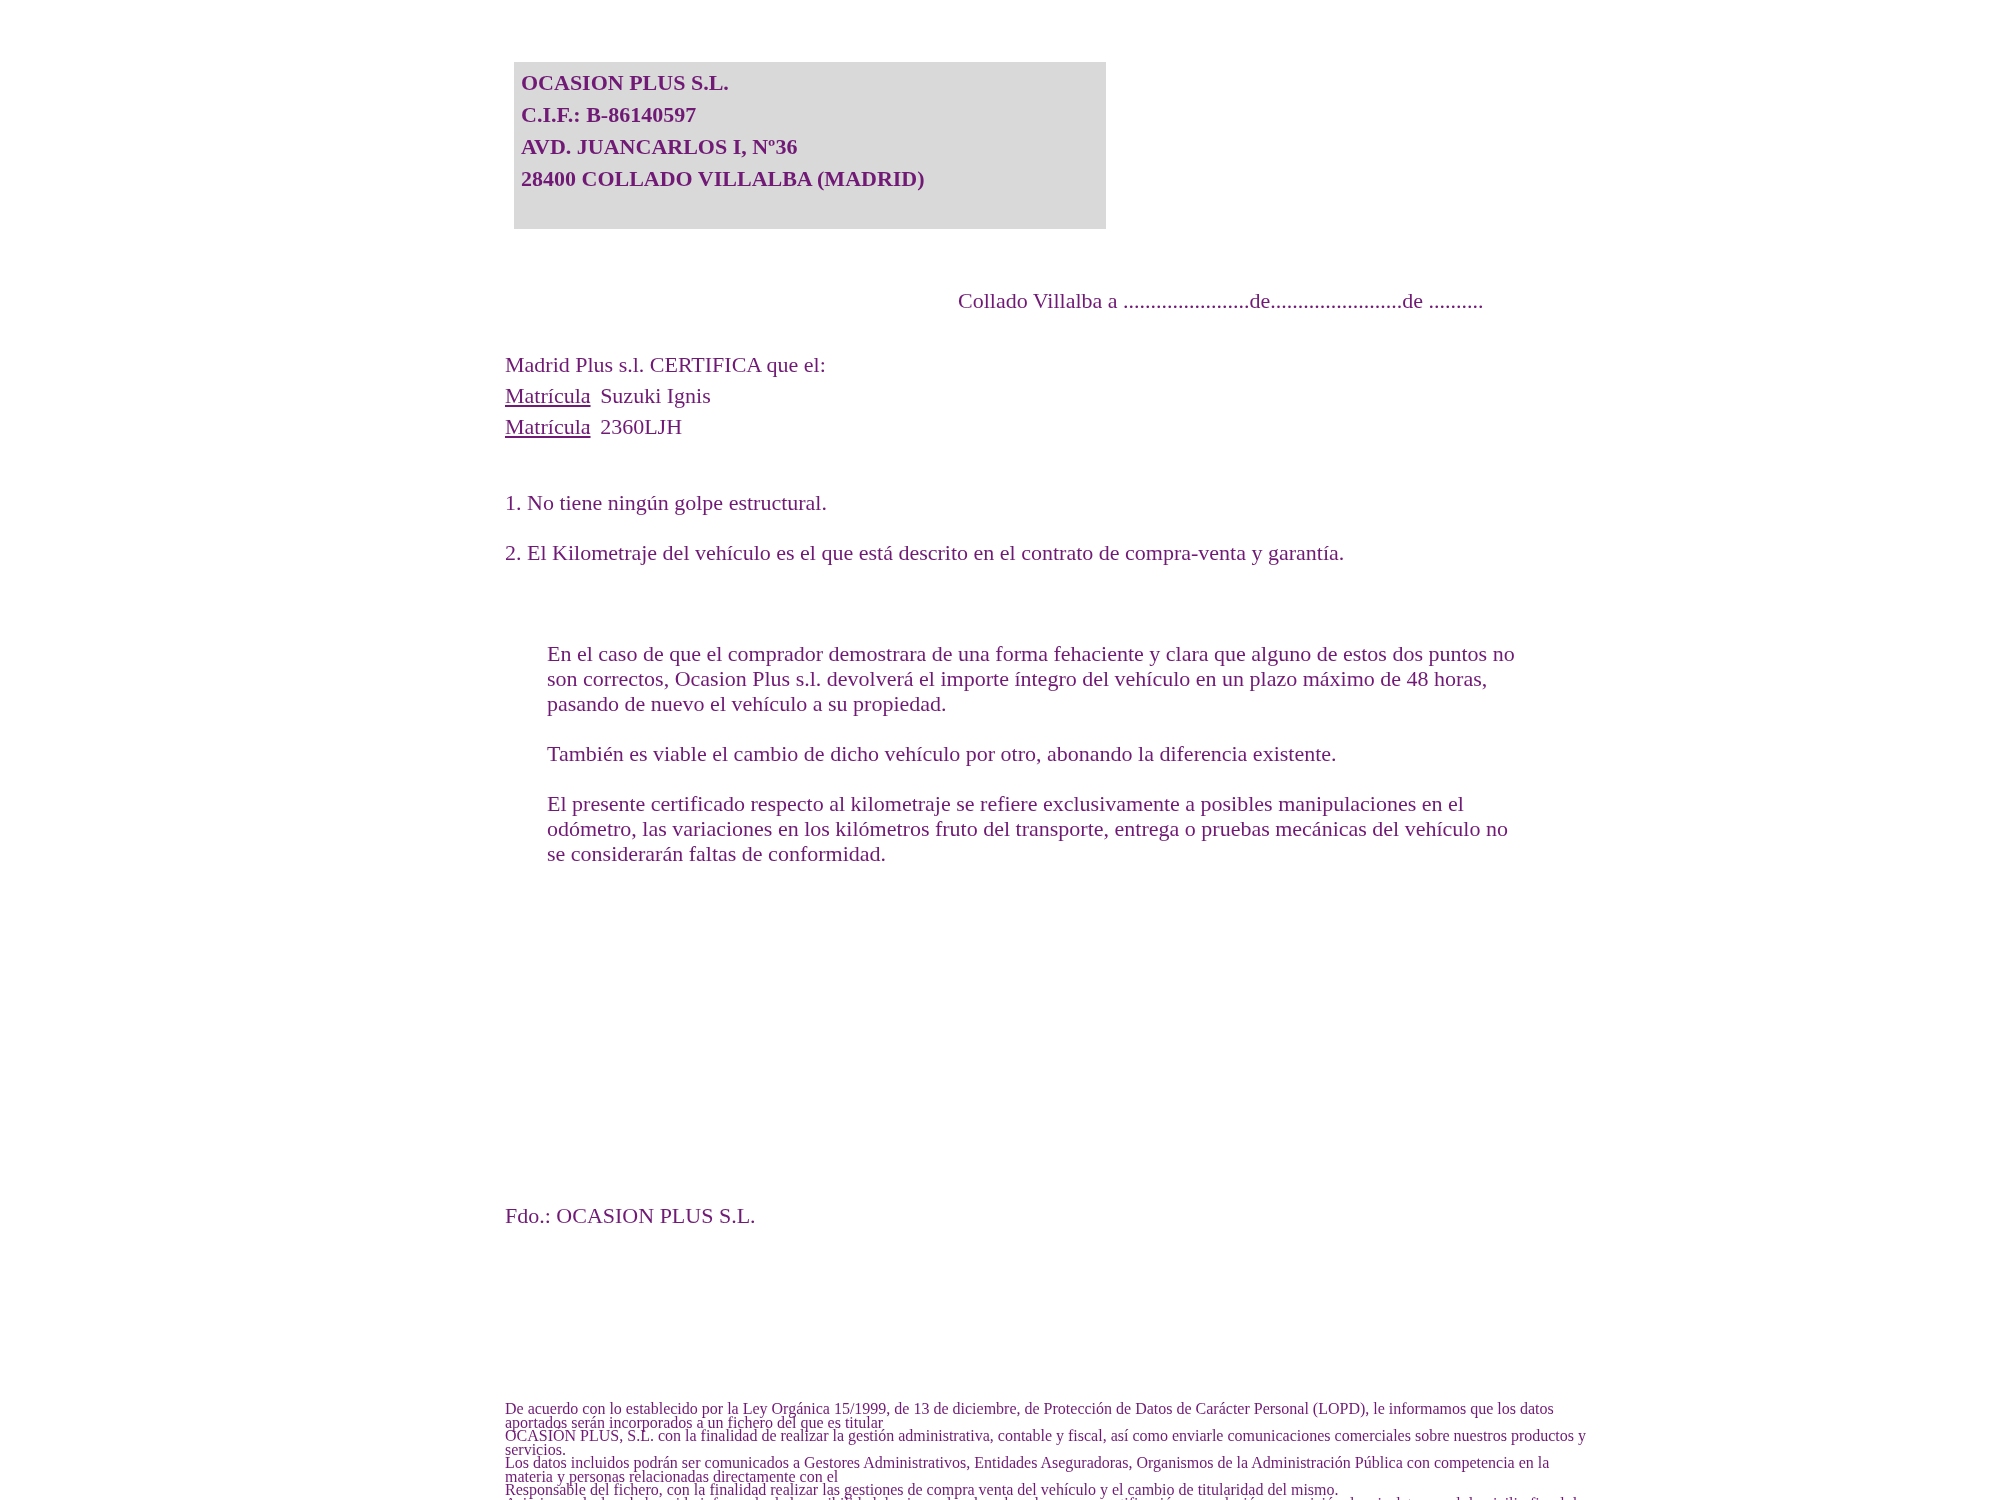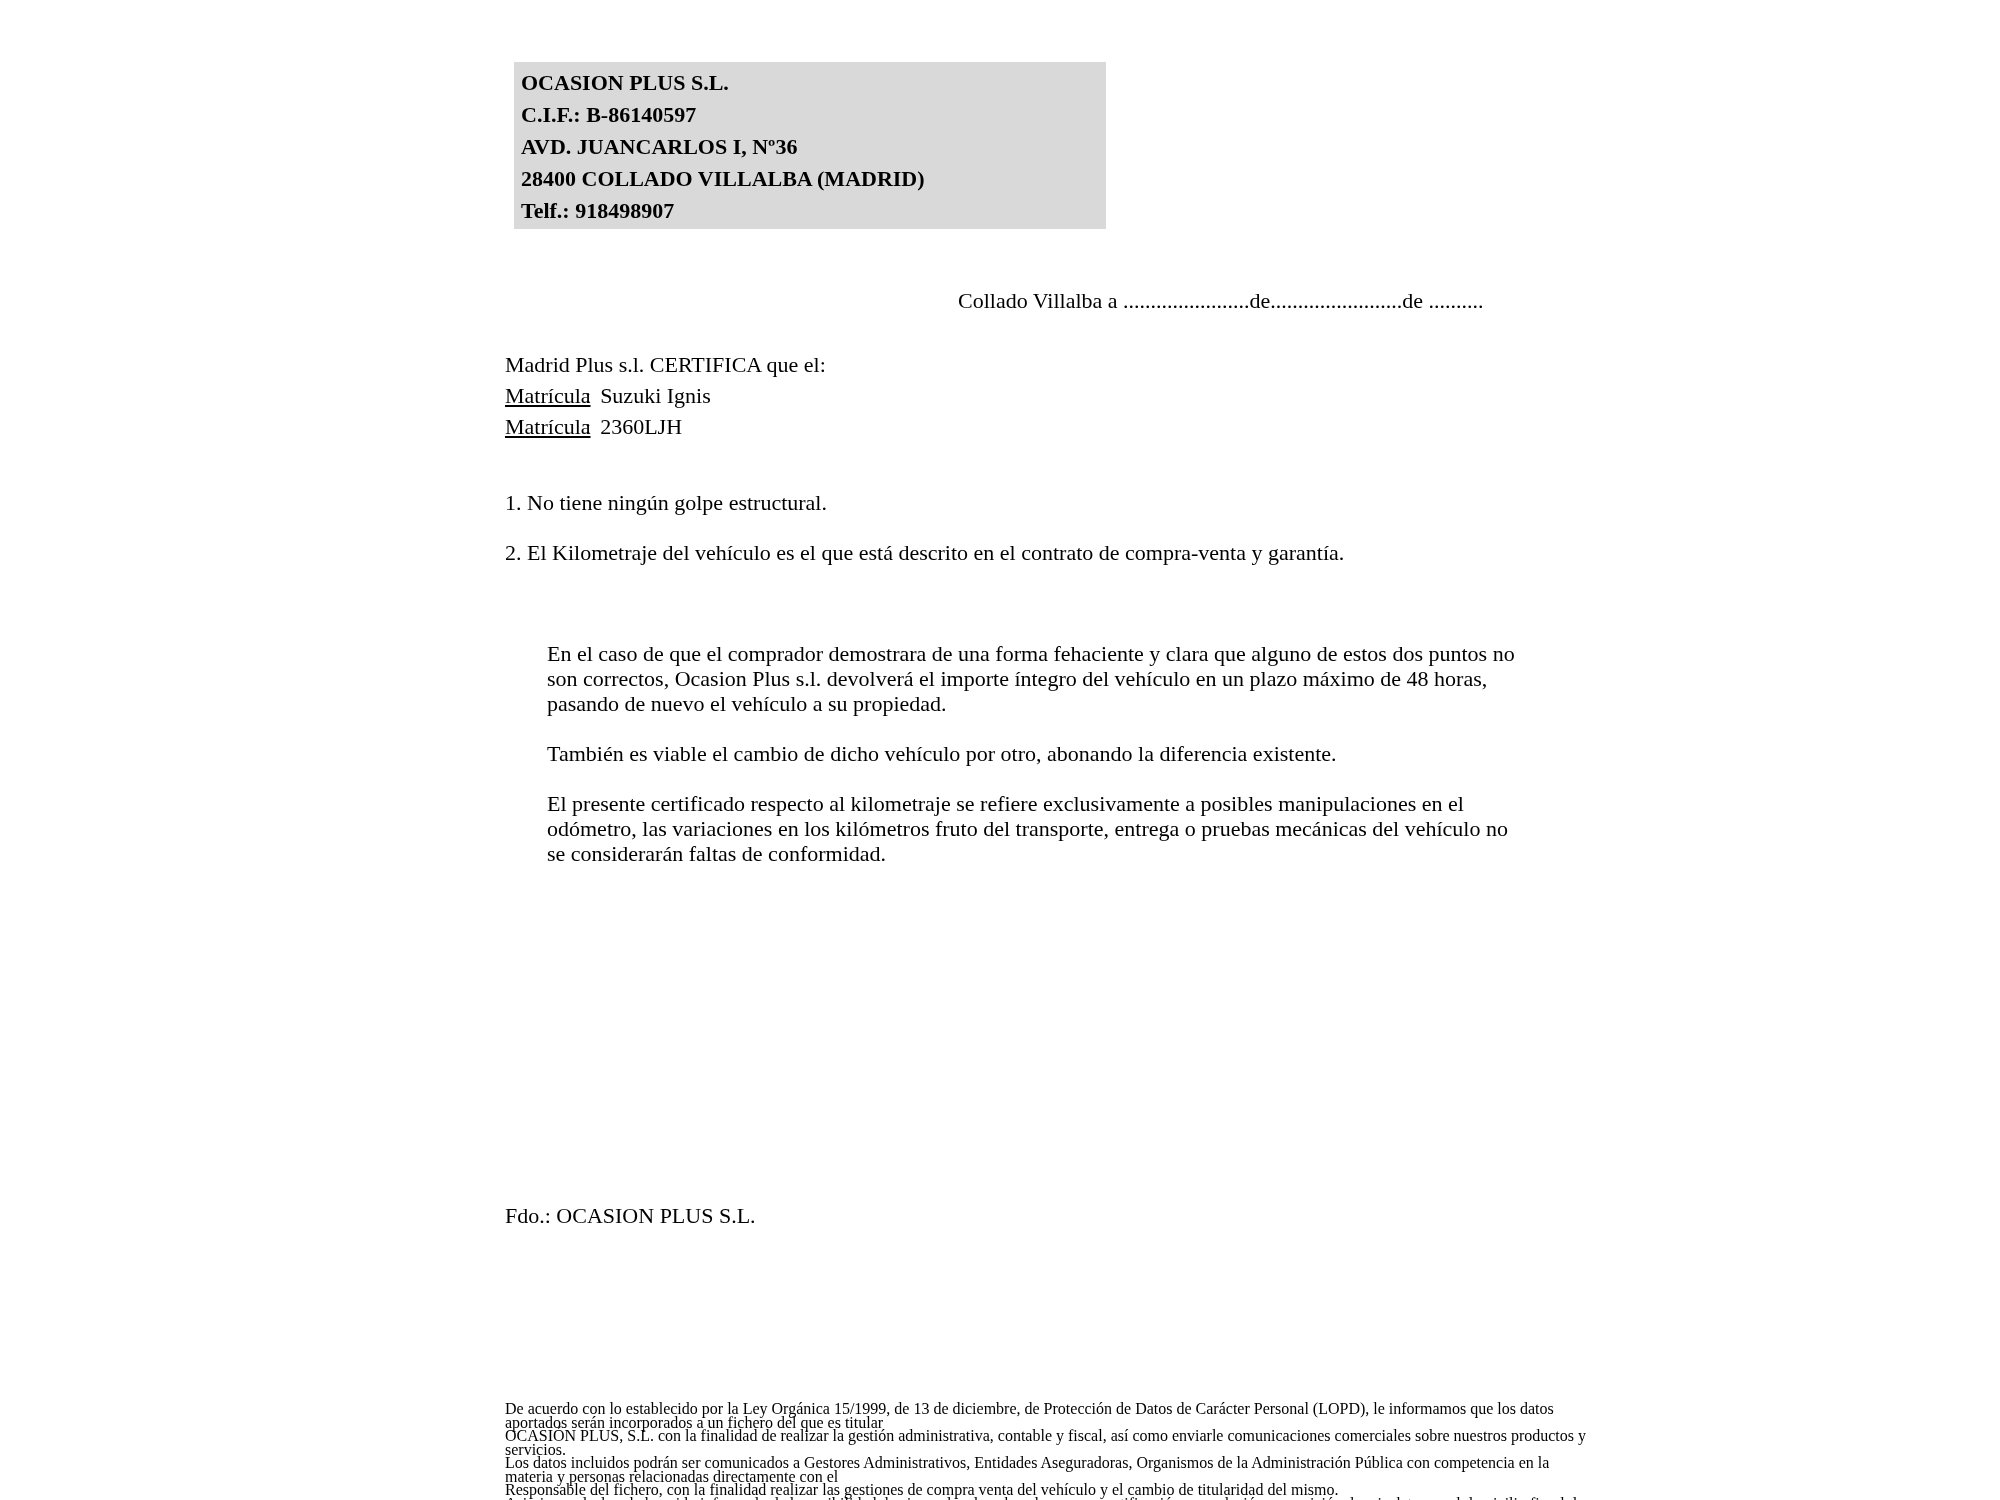--- a/index.html
+++ b/index.html
@@ -5,21 +5,21 @@
   html, body {
     margin: 0;
     padding: 0;
     background: #ffffff;
   }
   .page {
     position: relative;
     width: 1600px;
     height: 1500px;
     background: #ffffff;
-    color: #000000;
+    color: #701a75;
     font-family: "Liberation Serif", serif;
     overflow: hidden;
   }
   .abs { position: absolute; }
 
   .header-box {
     left: 514px;
     top: 62px;
     width: 592px;
     height: 167px;
@@ -91,21 +91,20 @@
 </head>
 <body>
 
 <div class="page">
 
   <div class="abs header-box">
     <div class="hline">OCASION PLUS S.L.</div>
     <div class="hline">C.I.F.: B-86140597</div>
     <div class="hline">AVD. JUANCARLOS I, Nº36</div>
     <div class="hline">28400 COLLADO VILLALBA (MADRID)</div>
-    <div class="hline">Telf.: 918498907</div>
   </div>
 
   <div class="abs date-line">Collado Villalba a .......................de........................de ..........</div>
 
   <div class="abs cert-block">
     <div>Madrid Plus s.l. CERTIFICA que el:</div>
     <div class="cert-row">
       <span class="cert-label-wrap"><span class="cert-label">Matrícula</span></span><span class="cert-colon">:</span><span>Suzuki Ignis</span>
     </div>
     <div class="cert-row">

